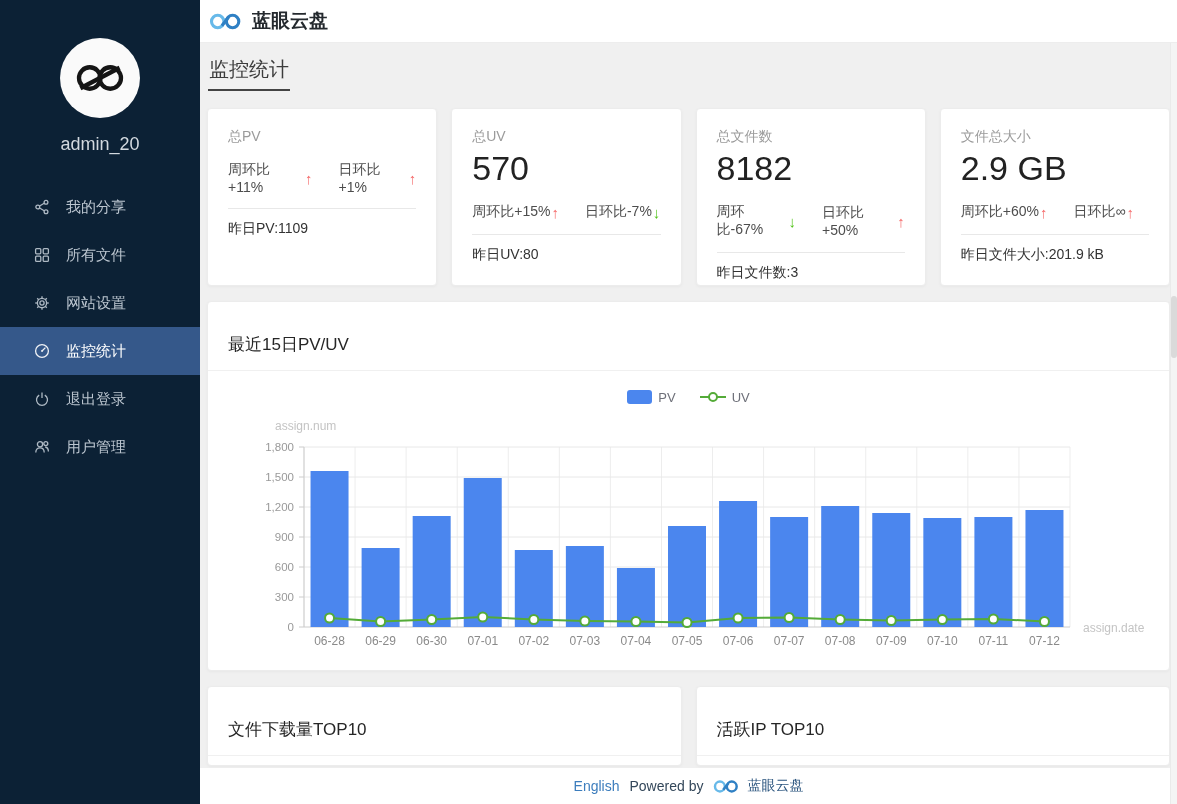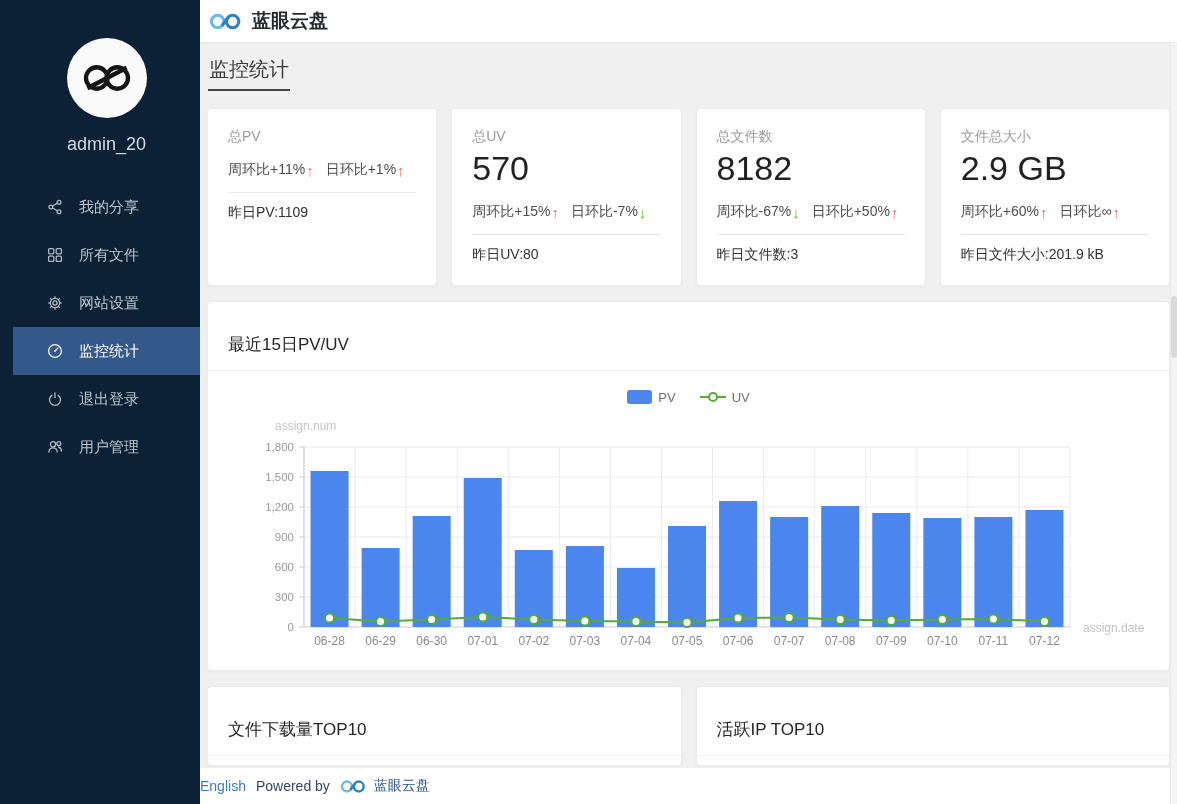--- a/index.html
+++ b/index.html
@@ -1,21 +1,21 @@
 <!DOCTYPE html>
 <html><head>
 <meta charset="utf-8">
 <style>
   * { margin:0; padding:0; box-sizing:border-box; }
   html,body { width:1177px; height:804px; overflow:hidden; }
   body { font-family:"Liberation Sans","DejaVu Sans",sans-serif; background:#fff; }
   .app { display:flex; width:1177px; height:804px; }
 
   
-  .sidebar { width:200px; flex-shrink:0; background:#0c2135; display:flex; flex-direction:column;padding-left:13px; }
+  .sidebar { width:200px; flex-shrink:0; background:#0c2135; display:flex; flex-direction:column; }
   .avatar-wrap { display:flex; justify-content:center; margin-top:38px; }
   .avatar { width:80px; height:80px; border-radius:50%; background:#fafafa; display:flex; align-items:center; justify-content:center; cursor:pointer; }
   .username { text-align:center; margin-top:16px; font-size:18px; color:#d3d9df; }
   .nav { margin-top:28px; }
   .side-item { height:48px; display:flex; align-items:center; padding-left:33px; gap:15px; font-size:15px; color:#bd c; color:#bcc6d0; cursor:pointer; }
   .side-item[data-active="true"] { background:#35588a; color:#fff; }
   .side-icon { width:18px; height:18px; display:inline-flex; align-items:center; justify-content:center; }
   .side-icon svg { stroke:currentColor; fill:none; stroke-width:1.3; opacity:.92; }
 
   
@@ -24,21 +24,21 @@
   .brand-title { font-size:19px; font-weight:bold; color:#24292e; }
   .content { flex:1; padding:13px 7px 0 7px; overflow:hidden; }
   .page-title { display:inline-block; font-size:20px; font-weight:400; color:#3c3c3c; padding:0 1px 6px 1px; border-bottom:2px solid #434343; margin-left:1px; }
 
   
   .stat-row { display:flex; gap:14px; margin-top:17px; }
   .card { background:#fff; border:1px solid #ececec; border-radius:4px; box-shadow:0 1px 3px rgba(0,0,0,.04); }
   .stat-card { flex:1; height:178px; padding:19px 20px 0 20px; }
   .stat-label { font-size:14px; color:#9b9b9b; }
   .stat-value { font-size:34px; color:#222; margin-top:3px; }
-  .trend-row { display:flex; gap:12px; margin-top:15px; font-size:14px; color:#4d4d4d; align-items:center; }
+  .trend-row { display:flex; gap:26px; margin-top:15px; font-size:14px; color:#4d4d4d; align-items:center; }
   .trend { display:flex; align-items:center; }
   .trend-arrow { font-weight:bold; font-size:15px; margin-left:1px; }
   span[data-dir="up"] { color:#f56c6c; }
   span[data-dir="down"] { color:#52c41a; }
   .stat-divider { border-top:1px solid #e8e8e8; margin-top:13px; }
   .stat-foot { margin-top:11px; font-size:14px; color:#333; }
 
   
   .panel { margin-top:15px; }
   .panel-header { padding:31px 20px 14px 20px; font-size:17px; color:#262626; border-bottom:1px solid #f0f0f0; }
@@ -50,21 +50,21 @@
   .lg-line { width:26px; height:2px; position:relative; }
   .lg-dot { position:absolute; left:8px; top:-4px; width:10px; height:10px; border-radius:50%; background:#fff; border-width:2px; border-style:solid; }
   .chart-svg-wrap { margin-top:8px; }
   svg text { font-family:"Liberation Sans","DejaVu Sans",sans-serif; }
 
   
   .bottom-row { display:flex; gap:14px; margin-top:15px; }
   .bottom-card { flex:1; height:80px; overflow:hidden; }
 
   
-  .footer { height:36px; background:#fff; display:flex; align-items:center; gap:10px; font-size:14px; flex-shrink:0; }
+  .footer { height:36px; background:#fff; display:flex; align-items:center; justify-content:center; gap:10px; font-size:14px; flex-shrink:0; }
   .footer-link { color:#3c7dbd; text-decoration:none; cursor:pointer; }
   .powered { color:#33475a; }
   .footer-brand { color:#2a547e; text-decoration:none; cursor:pointer; display:flex; align-items:center; gap:7px; }
 
   
   .scrollbar { position:absolute; right:0; top:43px; bottom:0; width:7px; background:#f4f4f4; border-left:1px solid #eaeaea; }
   .scroll-thumb { position:absolute; top:253px; left:0; width:6px; height:62px; background:#dadada; border-radius:3px; }
 </style>
 </head>
 <body>

